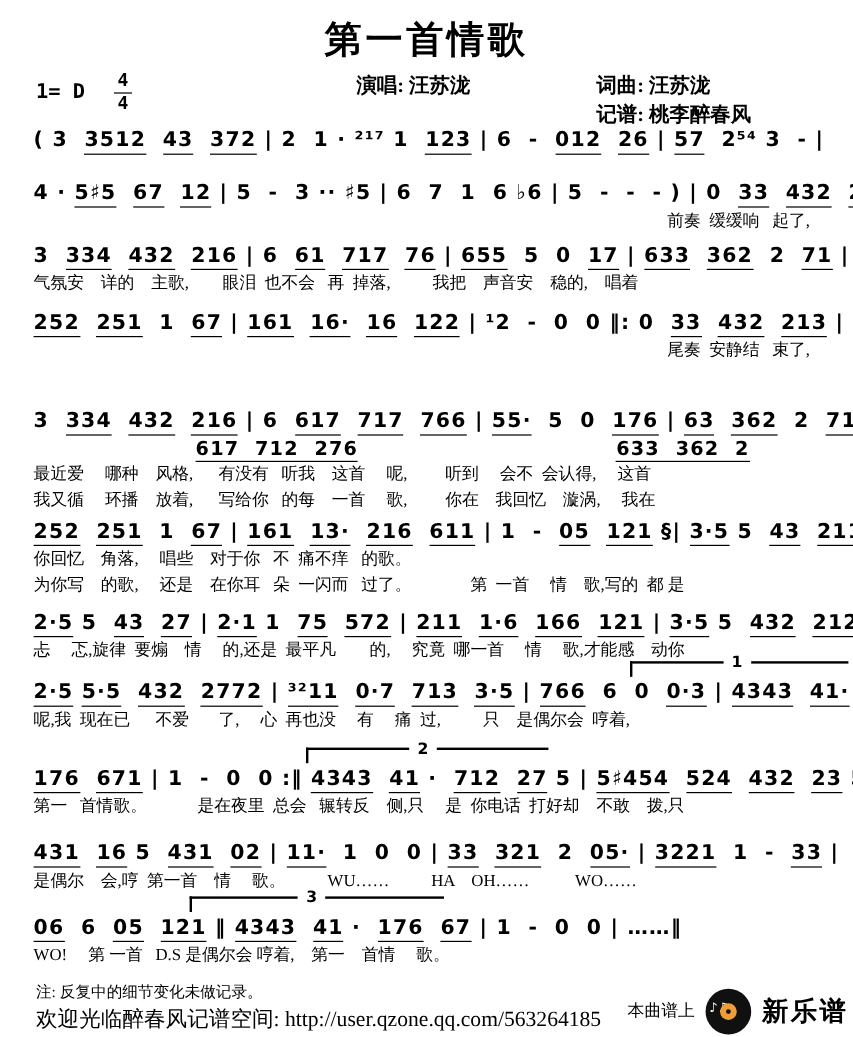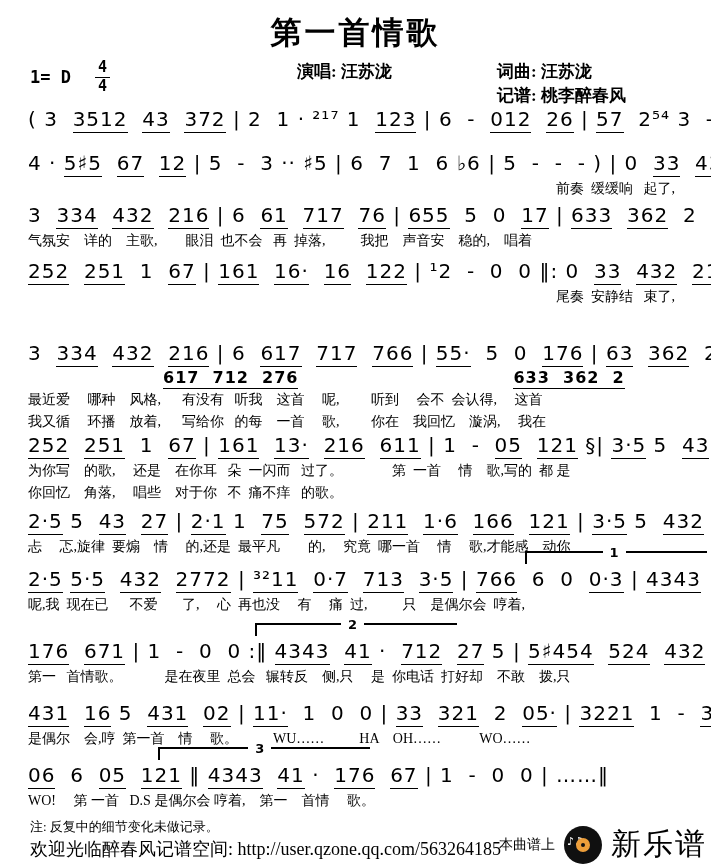--- a/index.html
+++ b/index.html
@@ -12,21 +12,21 @@
   .frac{display:inline-flex;flex-direction:column;align-items:center;line-height:1.05;
         font-size:15px;font-weight:bold;}
   .frac .ftop{border-bottom:1.6px solid #000;padding:0 3px 1px;}
   .frac .fbot{padding-top:1px;}
   .credit{position:absolute;font-size:17px;white-space:pre;font-weight:bold;}
   .credit.singer{top:60px;left:297px;}
   .credit.composer{top:60px;left:497px;}
   .credit.transcriber{top:84px;left:497px;}
 
   .system{position:absolute;left:28px;right:6px;}
-  .notes{font-family:"DejaVu Sans", sans-serif;font-weight:normal;font-size:20px;
+  .notes{font-family:"DejaVu Sans", sans-serif;font-weight:bold;font-size:17px;
          white-space:pre;letter-spacing:1px;line-height:1.3;}
   .beam{border-bottom:1.6px solid #000;padding-bottom:1px;}
   .lyric{font-size:14px;white-space:pre;margin-top:4px;line-height:1.25;}
   .lyric.right{text-align:right;padding-right:30px;}
   .ossia{font-family:"DejaVu Sans", sans-serif;font-weight:bold;font-size:16px;
          white-space:pre;margin-top:2px;letter-spacing:1px;}
   .ossia-seg0{margin-left:135px;}
   .ossia-seg1{margin-left:215px;}
   .volta{position:absolute;top:-15px;height:11px;border-top:2px solid #000;border-left:2px solid #000;}
   .vlabel{position:relative;top:-10px;left:42%;background:#fff;padding:0 7px;
@@ -34,21 +34,21 @@
 
   .footnote1{position:absolute;top:818px;left:30px;font-size:13px;white-space:pre;}
   .footnote2{position:absolute;top:837px;left:30px;font-size:18px;white-space:pre;}
   .brandbar{position:absolute;top:824px;right:4px;display:flex;align-items:center;gap:9px;}
   .brand-prefix{font-size:14px;}
   .record{width:38px;height:38px;border-radius:50%;background:#101010;position:relative;flex:0 0 auto;}
   .record .center{position:absolute;left:12px;top:12px;width:14px;height:14px;border-radius:50%;background:#ED9E3A;}
   .record .pin{position:absolute;left:17px;top:17px;width:4px;height:4px;border-radius:50%;background:#101010;}
   .record .note-glyph{position:absolute;left:3px;top:9px;color:#fff;font-size:11px;
           font-family:"DejaVu Sans", sans-serif;}
-  .brand-text{font-family:"DejaVu Sans", sans-serif;font-weight:400;font-size:30px;letter-spacing:2px;}
+  .brand-text{font-family:"DejaVu Sans", sans-serif;font-weight:700;font-size:22px;letter-spacing:2px;}
 </style>
 </head>
 <body>
 
 <div class="sheet">
 
   <div class="title">第一首情歌</div>
 
   <div class="keysig">
     <span>1= D</span>
@@ -79,22 +79,22 @@
         <div class="lyric right">尾奏  安静结   束了,</div>
       </div>
       <div class="system" style="top: 340px;">
         <div class="notes"><span>3</span>  <span class="beam">334</span>  <span class="beam">432</span>  <span class="beam">216</span> <span>|</span> <span>6</span>  <span class="beam">617</span>  <span class="beam">717</span>  <span class="beam">766</span> <span>|</span> <span class="beam">55·</span>  <span>5</span>  <span>0</span>  <span class="beam">176</span> <span>|</span> <span class="beam">63</span>  <span class="beam">362</span>  <span>2</span>  <span class="beam">71</span> </div>
         <div class="ossia"><span class="beam ossia-seg0">617  712  276</span><span class="beam ossia-seg1">633  362  2</span></div>
         <div class="lyric">最近爱     哪种    风格,      有没有   听我    这首     呢,         听到     会不  会认得,     这首</div>
         <div class="lyric">我又循     环播    放着,      写给你   的每    一首     歌,         你在    我回忆    漩涡,     我在</div>
       </div>
       <div class="system" style="top: 432px;">
         <div class="notes"><span class="beam">252</span>  <span class="beam">251</span>  <span>1</span>  <span class="beam">67</span> <span>|</span> <span class="beam">161</span>  <span class="beam">13·</span>  <span class="beam">216</span>  <span class="beam">611</span> <span>|</span> <span>1</span>  <span>-</span>  <span class="beam">05</span>  <span class="beam">121</span> <span>§|</span> <span class="beam">3·5</span> <span>5</span>  <span class="beam">43</span>  <span class="beam">211</span> </div>
+        <div class="lyric">你回忆    角落,     唱些    对于你   不  痛不痒   的歌。</div>
         <div class="lyric">为你写    的歌,     还是    在你耳   朵  一闪而   过了。              第  一首     情    歌,写的  都 是</div>
-        <div class="lyric">你回忆    角落,     唱些    对于你   不  痛不痒   的歌。</div>
       </div>
       <div class="system" style="top: 508px;">
         <div class="notes"><span class="beam">2·5</span> <span>5</span>  <span class="beam">43</span>  <span class="beam">27</span> <span>|</span> <span class="beam">2·1</span> <span>1</span>  <span class="beam">75</span>  <span class="beam">572</span> <span>|</span> <span class="beam">211</span>  <span class="beam">1·6</span>  <span class="beam">166</span>  <span class="beam">121</span> <span>|</span> <span class="beam">3·5</span> <span>5</span>  <span class="beam">432</span>  <span class="beam">212</span> </div>
         <div class="lyric">忐     忑,旋律  要煽    情     的,还是  最平凡        的,     究竟  哪一首     情     歌,才能感    动你</div>
       </div>
       <div class="system" style="top: 566px;">
         <div class="volta" style="left: 497px; width: 180px;"><span class="vlabel">1</span></div>
         <div class="notes"><span class="beam">2·5</span> <span class="beam">5·5</span>  <span class="beam">432</span>  <span class="beam">2772</span> <span>|</span> <span class="beam">³²11</span>  <span class="beam">0·7</span>  <span class="beam">713</span>  <span class="beam">3·5</span> <span>|</span> <span class="beam">766</span>  <span>6</span>  <span>0</span>  <span class="beam">0·3</span> <span>|</span> <span class="beam">4343</span>  <span class="beam">41·</span> </div>
         <div class="lyric">呢,我  现在已      不爱       了,     心  再也没     有     痛  过,          只    是偶尔会  哼着,</div>
       </div>

